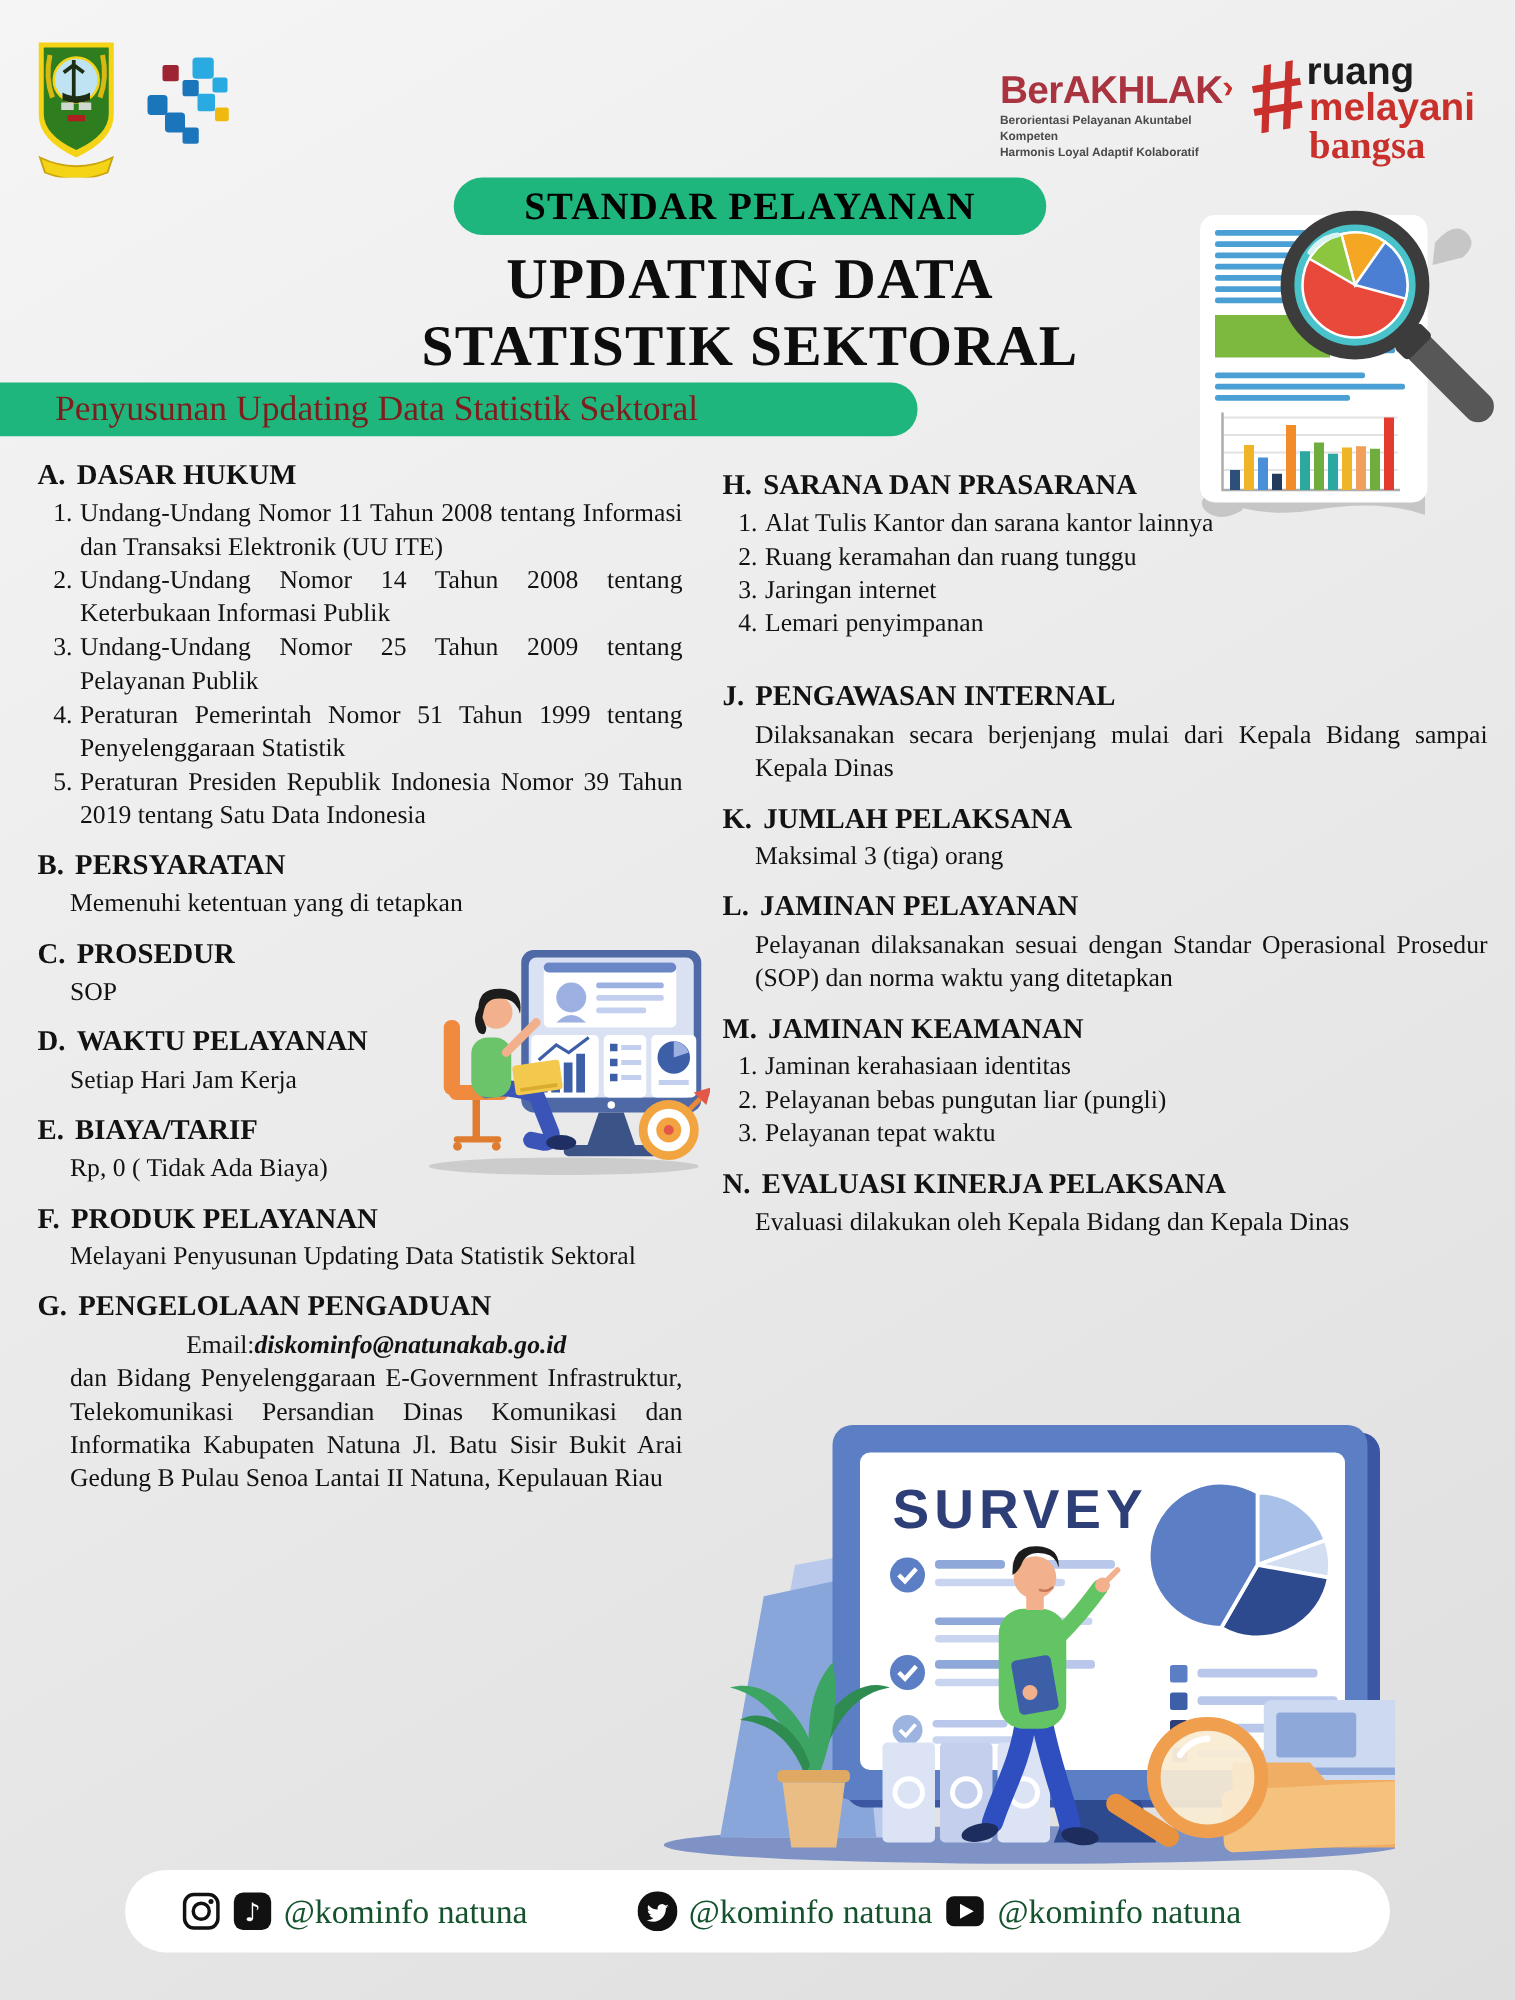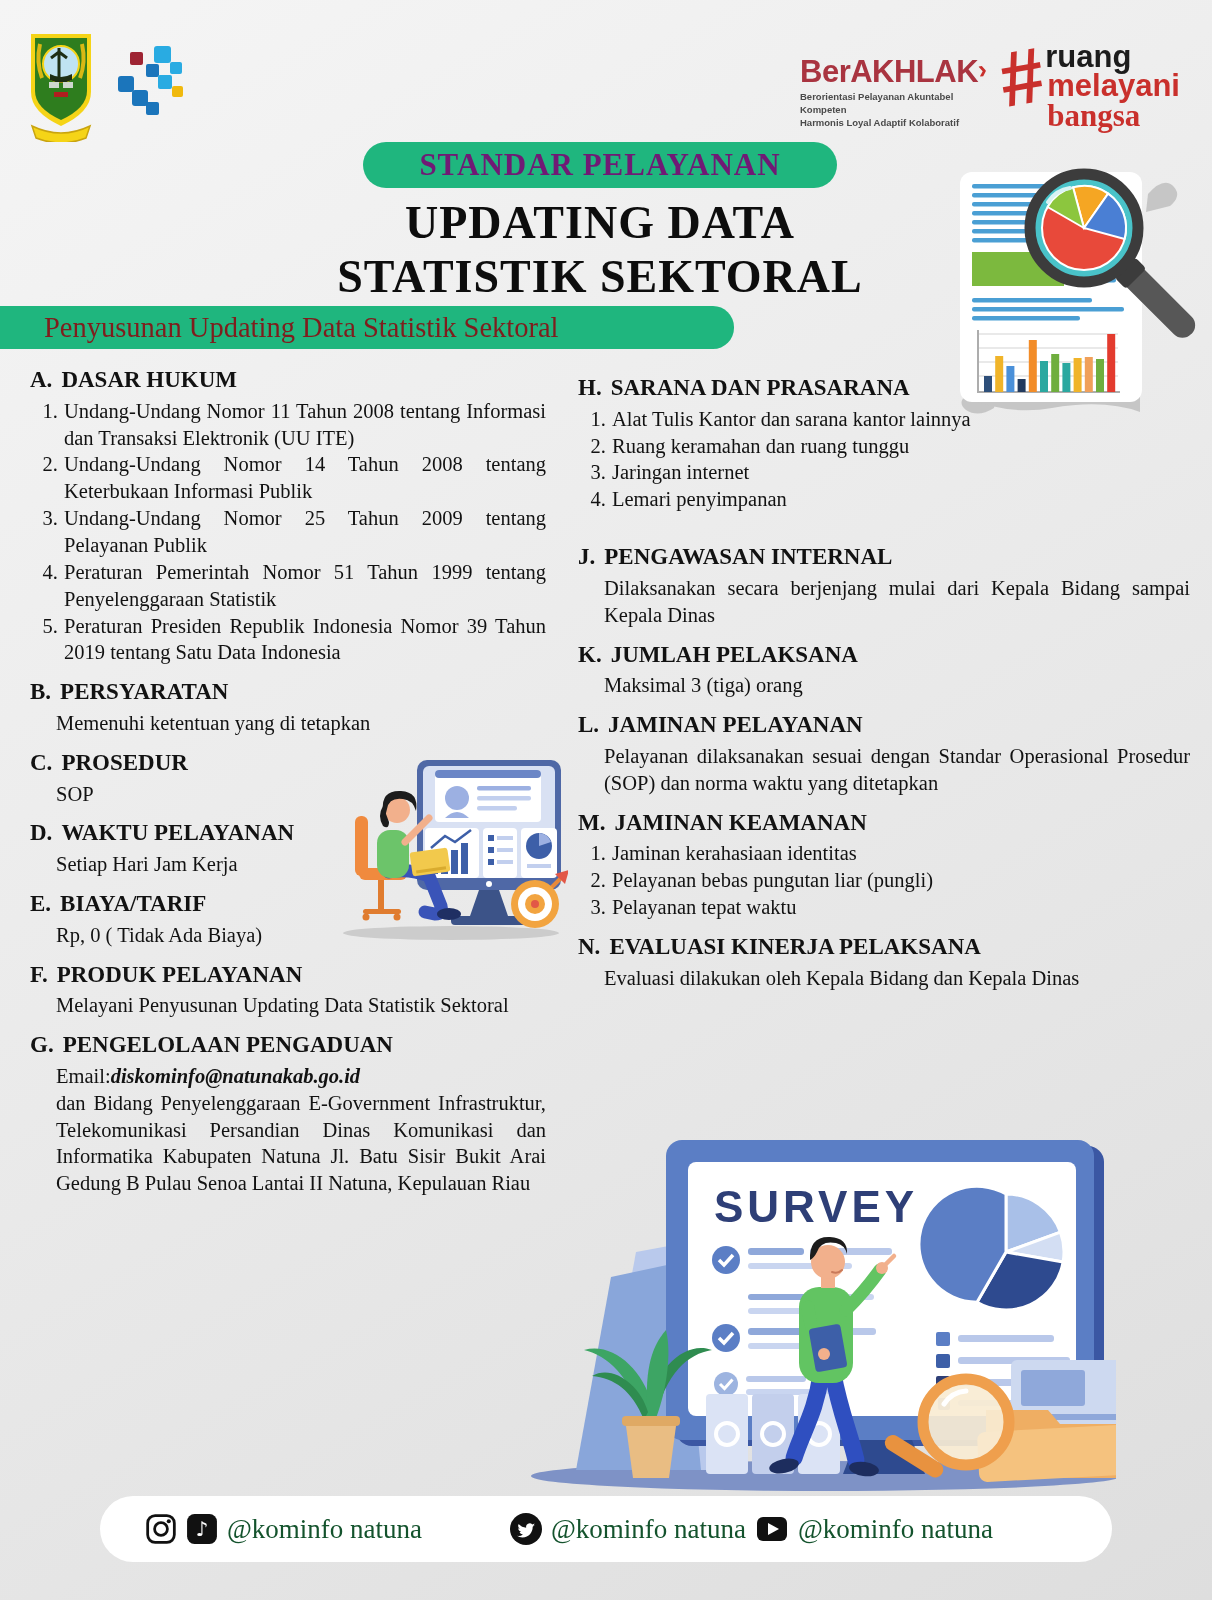--- a/index.html
+++ b/index.html
@@ -16,38 +16,38 @@
   .ber-arrow{display:inline-block;color:#c9302c;font-weight:bold;transform:rotate(-8deg);font-size:26px;vertical-align:top;}
   .ber-sub{font-family:"Liberation Sans",sans-serif;font-weight:bold;font-size:9.5px;color:#4a4a4a;line-height:1.35;margin-top:4px;}
   .hash-mark{font-family:"Liberation Sans",sans-serif;font-weight:bold;font-size:78px;color:#c9302c;transform:rotate(-10deg);line-height:.9;margin:2px 2px 0 6px;}
   .hash-lines{font-family:"Liberation Sans",sans-serif;font-weight:bold;font-size:31px;line-height:.95;padding-top:2px;}
   .hash-l1{color:#1c1c1c;}
   .hash-l2{color:#c9302c;margin-left:2px;}
   .hash-l3{color:#c9302c;margin-left:2px;font-family:Liberation Serif, serif;}
   
   .title-block{position:absolute;left:250px;top:142px;width:700px;text-align:center;}
   .badge{display:inline-block;background:#1fb67e;border-radius:24px;padding:5px 56px;
-    font-size:31px;font-weight:600;color:#701a75;letter-spacing:1px;}
+    font-size:31px;font-weight:600;color:#000000;letter-spacing:1px;}
   .big-title{font-size:46px;font-weight:bold;line-height:1.18;letter-spacing:1px;margin-top:8px;color:#0d0d0d;}
   .subtitle-bar{position:absolute;left:0;top:306px;width:690px;height:43px;background:#1fb67e;
     border-radius:0 21px 21px 0;display:flex;align-items:center;padding-left:44px;
     font-size:28.5px;color:#7f1d1d;}
   
   .col-left{position:absolute;left:30px;top:366px;width:516px;}
   .col-right{position:absolute;left:578px;top:374px;width:612px;}
   .sec{margin-bottom:12px;font-family:Liberation Serif, serif;}
   .gap-lg{margin-bottom:30px;}
   .sec-h{font-size:23px;font-weight:bold;line-height:1.25;margin:0 0 3px 0;}
   .sec-ltr{margin-right:9px;}
   .sec ol{margin:0 0 2px 0;padding-left:33px;}
   .sec li{font-size:20.5px;line-height:1.31;text-align:justify;padding-left:1px;}
   .col-right .sec li{text-align:left;}
   .body{font-size:20.5px;line-height:1.31;margin:0 0 0 26px;}
   .j{text-align:justify;}
-  .email-line{font-size:20.5px;line-height:1.31;margin:0 0 0 26px;}
+  .email-line{font-size:20.5px;line-height:1.31;margin:0 0 0 26px;text-align:center;}
   .email-line .em{font-weight:bold;font-style:italic;}
   
   .ill{position:absolute;}
   .ill-doc{left:932px;top:158px;}
   .ill-desk{left:333px;top:746px;}
   .ill-survey{left:516px;top:1122px;}
   
   .social-bar{position:absolute;left:100px;top:1496px;width:1012px;height:66px;background:#ffffff;
     border-radius:34px;z-index:5;}
   .social-group{position:absolute;top:0;height:66px;display:flex;align-items:center;gap:9px;}

